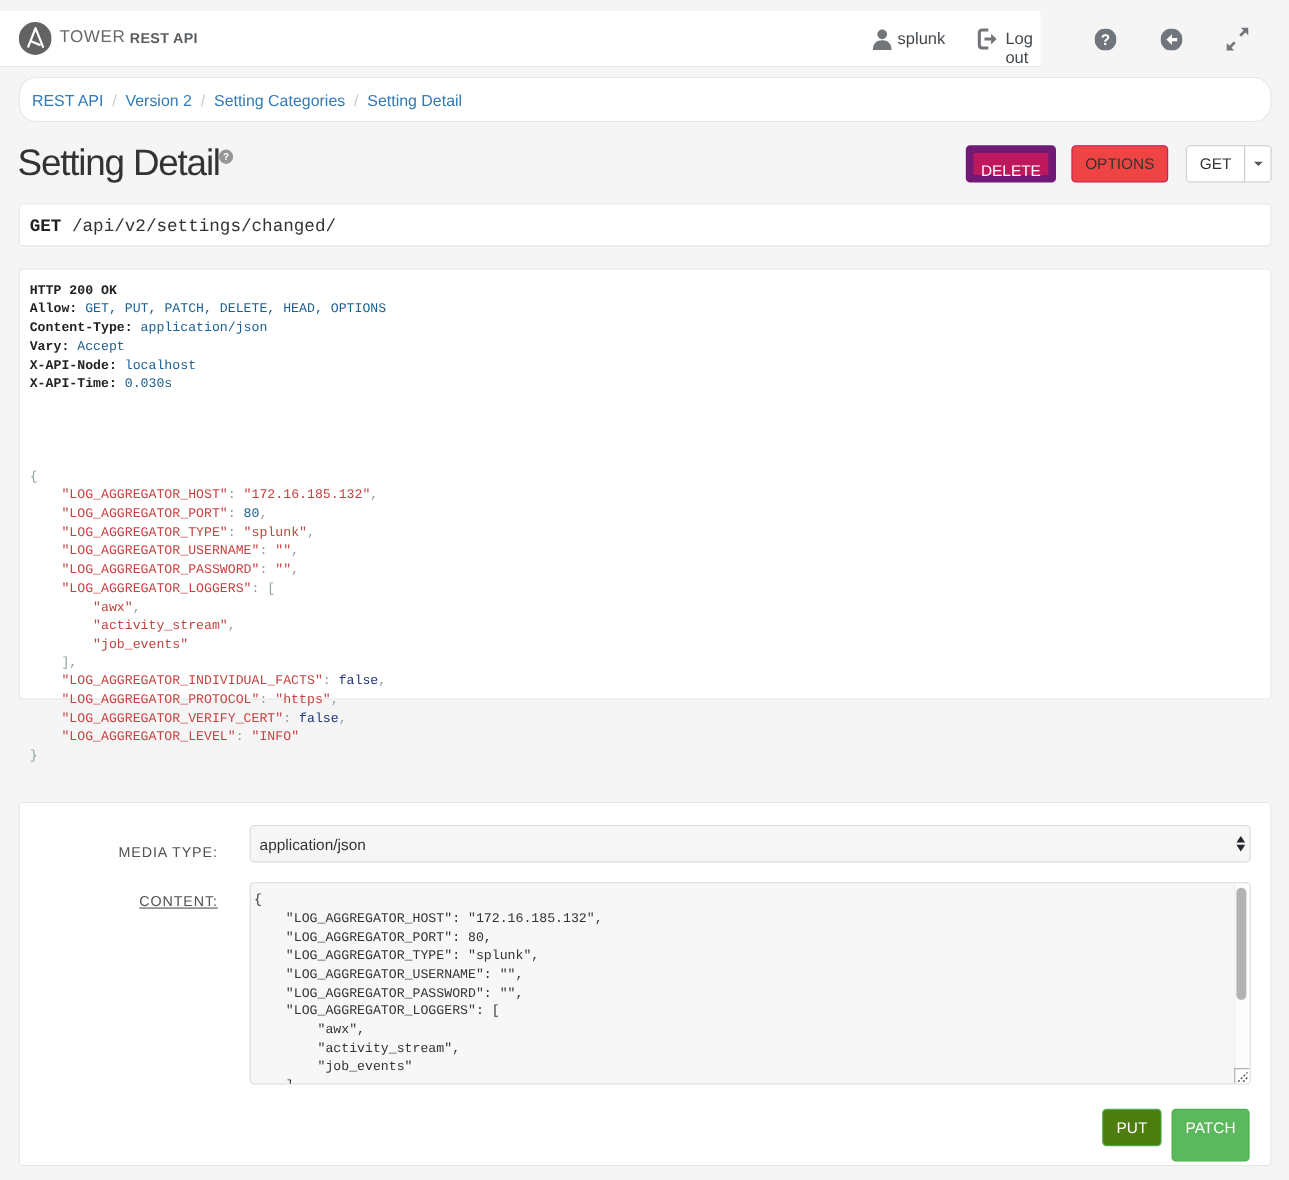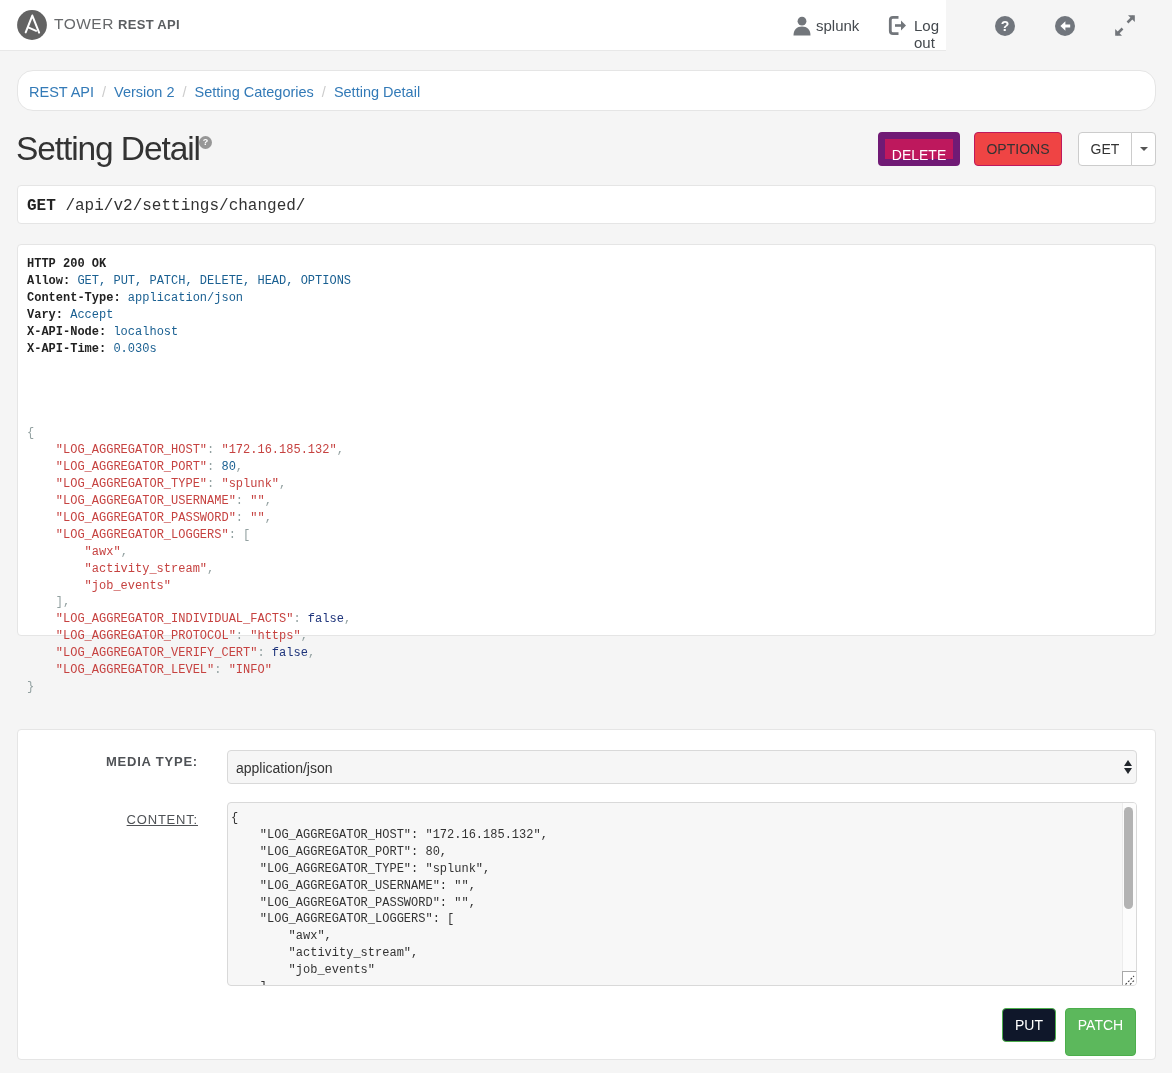--- a/index.html
+++ b/index.html
@@ -1,17 +1,17 @@
 <!DOCTYPE html>
 <html><head>
 <meta charset="utf-8">
 <style>
 * { margin:0; padding:0; box-sizing:border-box; }
 html,body { width:1172px; height:1073px; background:#f5f5f5; font-family:"Liberation Sans", sans-serif; position:relative; overflow:hidden; }
-.navbar { position:absolute; top:0; left:0; width:946px; height:51px; background:#fff; border-bottom:1px solid #e8e8e8; }
+.navbar { position:absolute; top:10px; left:0; width:946px; height:51px; background:#fff; border-bottom:1px solid #e8e8e8; }
 .logo { position:absolute; left:17px; top:10px; }
 .brand-tower { position:absolute; left:54px; top:15px; font-size:15.5px; color:#67696b; letter-spacing:0.5px; }
 .brand-rest { position:absolute; left:118px; top:17px; font-size:13px; font-weight:bold; color:#5b5e61; letter-spacing:0.3px; }
 .nav-admin { position:absolute; left:816px; top:17px; font-size:15px; color:#43484d; }
 .nav-logout { position:absolute; left:914px; top:17px; font-size:15px; color:#43484d; }
 .navicon { position:absolute; top:0; }
 .crumbbox { position:absolute; left:17px; top:70px; width:1139px; height:41px; background:#fff; border:1px solid #e5e5e5; border-radius:16px; }
 .crumbbox .inner { position:absolute; left:11px; top:2px; height:39px; line-height:39px; font-size:14.5px; }
 .crumbbox a { color:#337ab7; text-decoration:none; }
 .crumbbox .sep { color:#ccc; padding:0 8px; }
@@ -27,33 +27,33 @@
 .reqbox pre { position:absolute; left:9px; top:11px; font-family:Liberation Mono, monospace; font-size:16px; color:#333; }
 .respbox { position:absolute; left:17px; top:244px; width:1139px; height:392px; background:#fff; border:1px solid #e5e5e5; border-radius:4px; }
 .respbox pre { position:absolute; left:9px; top:11px; font-family:"Liberation Mono",monospace; font-size:12px; line-height:16.92px; color:#48484c; }
 pre b { color:#222; }
 .lit { color:#195f91; }
 .str { color:#c64240; }
 .kwd { color:#1e347b; }
 .pun { color:#93a1a1; }
 .panel { position:absolute; left:17px; top:729px; width:1139px; height:331px; background:#fff; border:1px solid #e5e5e5; border-radius:4px; }
 .lbl { position:absolute; font-size:13px; color:#4f5256; letter-spacing:0.8px; text-align:right; width:180px; left:0; }
-.lbl-media { top:24px;font-weight:bold; }
+.lbl-media { top:37px; }
 .lbl-content { top:82px;text-decoration:underline; }
 .selectbox { position:absolute; left:209px; top:20px; width:910px; height:34px; background:#f6f6f6; border:1px solid #d9d9d9; border-radius:4px; }
 .selectbox .txt { position:absolute; left:8px; top:9px; font-size:14px; color:#333; }
 .sel-arrows { position:absolute; right:4px; top:9px; width:8px; }
 .sel-arrows .up { display:block; width:0;height:0;border-left:4px solid transparent;border-right:4px solid transparent;border-bottom:6px solid #23272d; margin-bottom:2px; }
 .sel-arrows .dn { display:block; width:0;height:0;border-left:4px solid transparent;border-right:4px solid transparent;border-top:6px solid #23272d; }
 .textarea { position:absolute; left:209px; top:72px; width:910px; height:184px; background:#f7f7f7; border:1px solid #d9d9d9; border-radius:4px; overflow:hidden; }
 .textarea pre { position:absolute; left:3px; top:7px; font-family:"Liberation Mono",monospace; font-size:12px; line-height:16.9px; color:#333; }
 .ta-track { position:absolute; top:0; right:0; width:14px; height:168px; background:#fcfcfc; border-left:1px solid #ececec; }
 .ta-thumb { position:absolute; right:3px; top:4px; width:9px; height:102px; background:#b3b3b3; border-radius:5px; }
 .ta-corner { position:absolute; right:0; bottom:0; width:14px; height:14px; background:#fff; border-left:1px solid #a8a8a8; border-top:1px solid #a8a8a8; }
-.btn-put { position:absolute; left:984px; top:278px; width:54px; height:34px; background:#0f172a; border:1px solid #4cae4c; border-radius:4px; color:#fff; font-size:14px; text-align:center; line-height:32px; }
+.btn-put { position:absolute; left:984px; top:278px; width:54px; height:34px; background:#4d7c0f; border:1px solid #4cae4c; border-radius:4px; color:#fff; font-size:14px; text-align:center; line-height:32px; }
 .btn-patch { position:absolute; left:1047px; top:278px; width:71px; height:48px; background:#5cb85c; border:1px solid #4cae4c; border-radius:4px; color:#fff; font-size:14px; text-align:center; line-height:32px; }
 </style>
 </head>
 <body>
 <div class="navbar">
   <svg class="logo" width="30" height="30" viewBox="0 0 30 30">
     <circle cx="15" cy="15" r="14.9" fill="#636363"></circle>
     <path d="M15.3 5.6 L8.7 22.4 M15.3 5.6 L22.1 22.6 M11.2 17.4 L19.1 20.8" stroke="#fff" stroke-width="2" fill="none" stroke-linecap="round"></path>
   </svg>
   <span class="brand-tower">TOWER</span>

